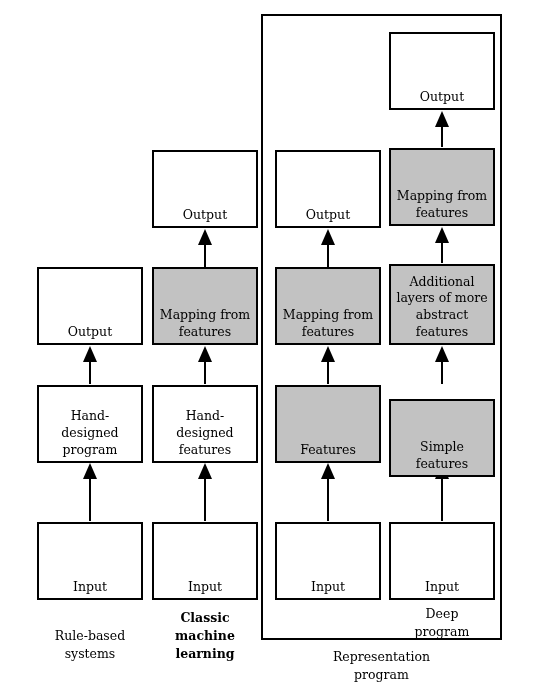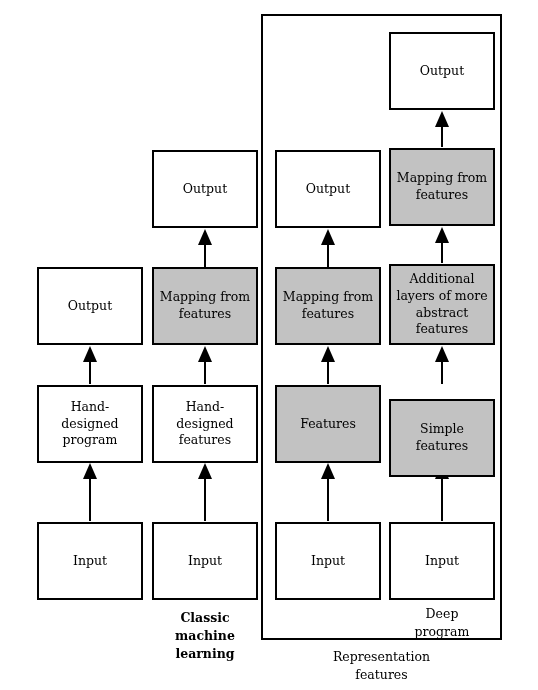--- a/index.html
+++ b/index.html
@@ -30,26 +30,26 @@
     background: transparent;
   }
 
   
   .node {
     position: absolute;
     box-sizing: border-box;
     border: 2px solid #000;
     background: #ffffff;
     display: flex;
-    align-items: center;
+    align-items: flex-end;
     justify-content: center;
     text-align: center;
     font-size: 12.5px;
     line-height: 1.35;
-    padding: 18px 4px;
+    padding: 2px 4px;
   }
   .node.shaded {
     background: #c2c2c2;
   }
   .node .label {
     display: block;
     white-space: pre-line;
   }
 
   
@@ -84,40 +84,42 @@
     line-height: 1.45;
     white-space: pre-line;
   }
 </style>
 </head>
 <body>
 
 <div id="stage">
     <div class="region-border" title="representation-learning-group" style="left: 261px; top: 14px; width: 241px; height: 626px;"></div>
     <div class="caption" style="left: 261px; top: 648px; width: 241px;">Representation
-features</div>
+program</div>
     <div class="arrow" style="left: 37px; width: 106px; top: 463px; height: 58px;">
       <div class="stem" style="height: 45px;"></div>
       <div class="head"></div>
     </div>
     <div class="arrow" style="left: 37px; width: 106px; top: 346px; height: 38px;">
       <div class="stem" style="height: 25px;"></div>
       <div class="head"></div>
     </div>
     <div class="node" style="left: 37px; top: 267px; width: 106px; height: 78px;">
       <span class="label">Output</span>
     </div>
     <div class="node" style="left: 37px; top: 385px; width: 106px; height: 78px;">
       <span class="label">Hand-
 designed
 program</span>
     </div>
     <div class="node" style="left: 37px; top: 522px; width: 106px; height: 78px;">
       <span class="label">Input</span>
     </div>
+    <div class="caption" style="left: 37px; top: 627px; width: 106px;">Rule-based
+systems</div>
     <div class="arrow" style="left: 152px; width: 106px; top: 463px; height: 58px;">
       <div class="stem" style="height: 45px;"></div>
       <div class="head"></div>
     </div>
     <div class="arrow" style="left: 152px; width: 106px; top: 346px; height: 38px;">
       <div class="stem" style="height: 25px;"></div>
       <div class="head"></div>
     </div>
     <div class="arrow" style="left: 152px; width: 106px; top: 229px; height: 38px;">
       <div class="stem" style="height: 25px;"></div>

